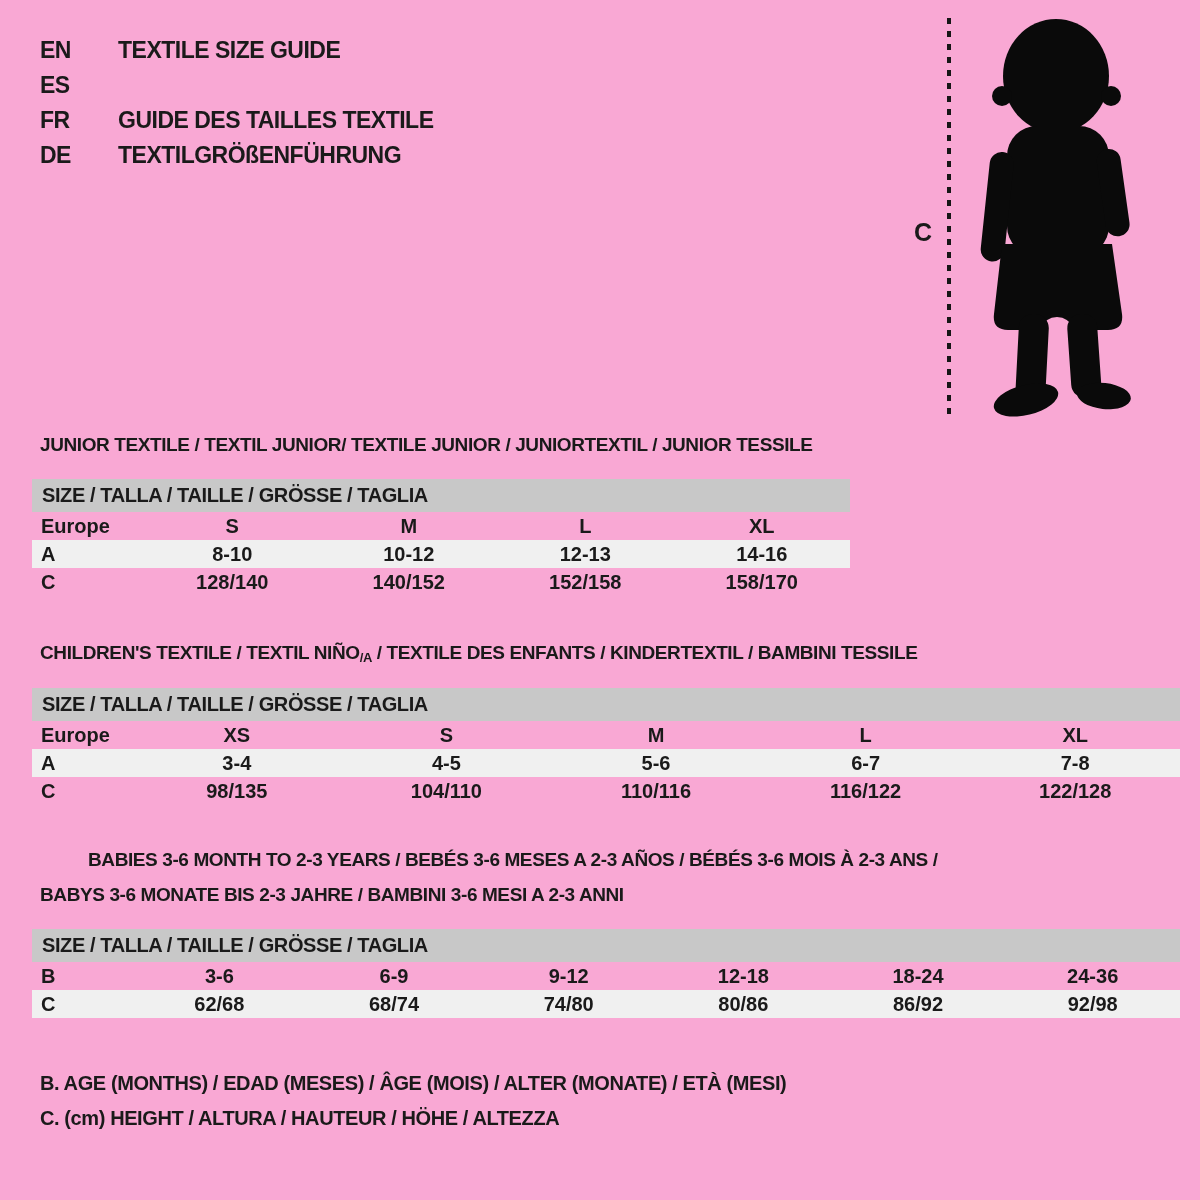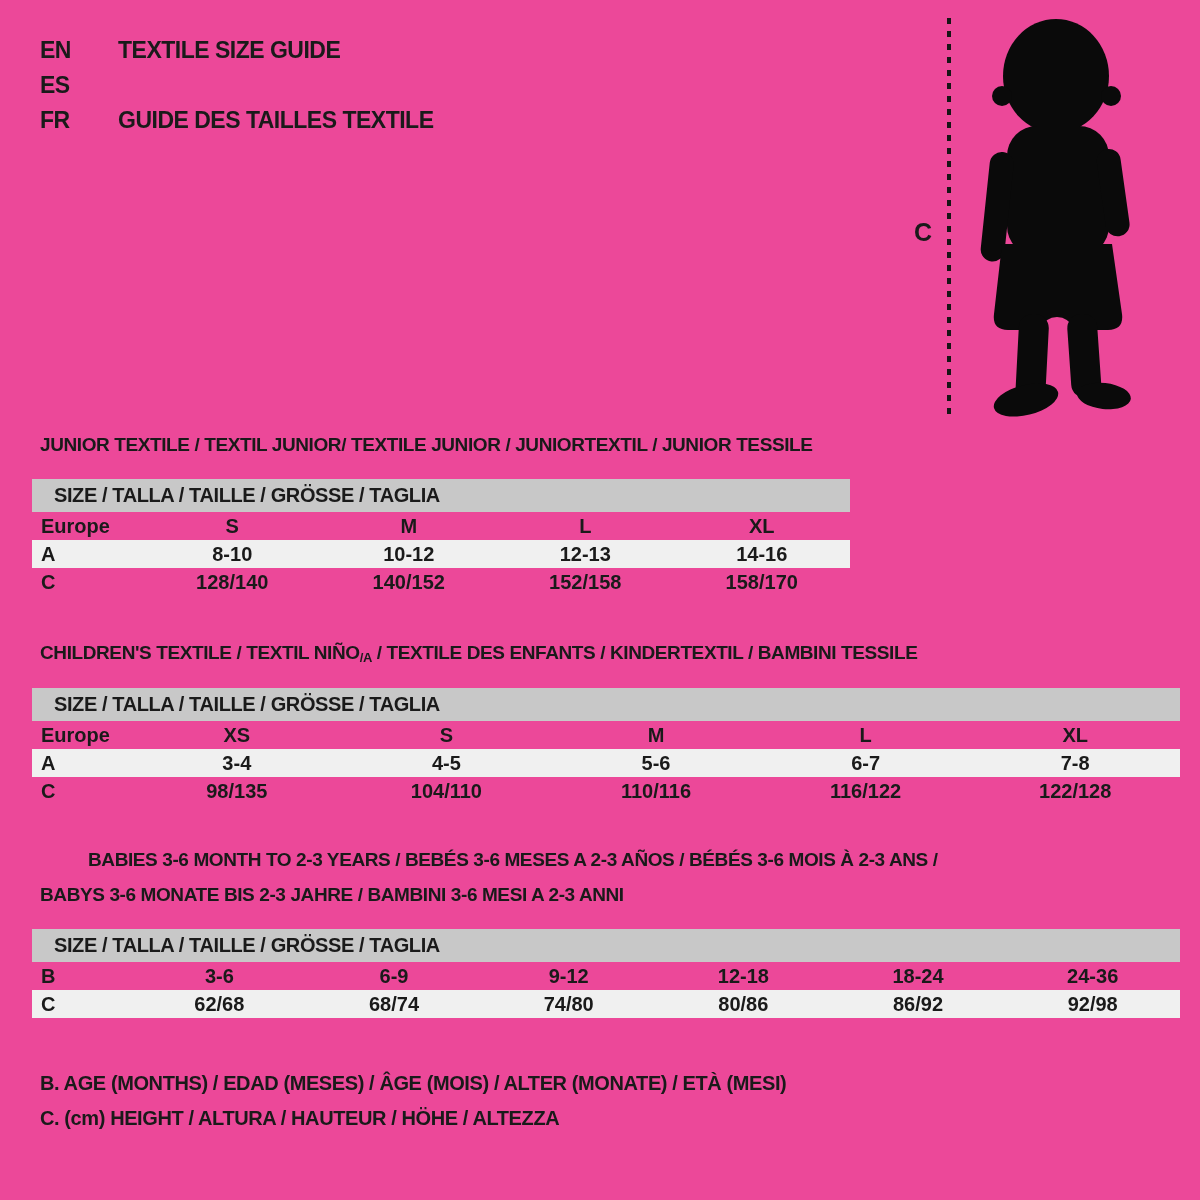--- a/index.html
+++ b/index.html
@@ -4,21 +4,21 @@
 <style>
   html, body { margin: 0; padding: 0; }
   body {
     font-family: "Liberation Sans", sans-serif;
     background: #ffffff;
   }
   .canvas {
     position: relative;
     width: 1200px;
     height: 1200px;
-    background: #ec4899;
+    background: #f9a8d4;
     color: #1a1a1a;
     overflow: hidden;
   }
   
   .lang-list {
     position: absolute;
     left: 40px;
     top: 33px;
   }
   .lang-row {
@@ -80,21 +80,21 @@
     font-size: 20px;
   }
   .t1 { top: 479px; width: 818px; }
   .t2 { top: 688px; width: 1148px; }
   .t3 { top: 929px; width: 1148px; }
   .bar {
     height: 33px;
     background: #c8c8c8;
     display: flex;
     align-items: center;
-    padding-left: 22px;
+    padding-left: 10px;
     box-sizing: border-box;
     font-size: 20px;
     letter-spacing: -0.4px;
   }
   .trow {
     display: flex;
     height: 28px;
     align-items: center;
   }
   .trow.stripe { background: #f0f0f0; }
@@ -131,20 +131,24 @@
     <div class="lang-row">
       <span class="lang-code">EN</span>
       <span class="lang-title">TEXTILE SIZE GUIDE</span>
     </div>
     <div class="lang-row">
       <span class="lang-code">ES</span>
     </div>
     <div class="lang-row">
       <span class="lang-code">FR</span>
       <span class="lang-title">GUIDE DES TAILLES TEXTILE</span>
+    </div>
+    <div class="lang-row">
+      <span class="lang-code">DE</span>
+      <span class="lang-title">TEXTILGRÖßENFÜHRUNG</span>
     </div>
   </div>
 
   <div class="figure">
     <span class="c-label">C</span>
     <div class="dash-line"></div>
     <svg class="sil-svg" width="180" height="405" viewBox="0 0 180 405">
       <g fill="#0a0a0a">
         <ellipse cx="92" cy="60" rx="53" ry="57"></ellipse>
         <circle cx="38" cy="80" r="10"></circle>

